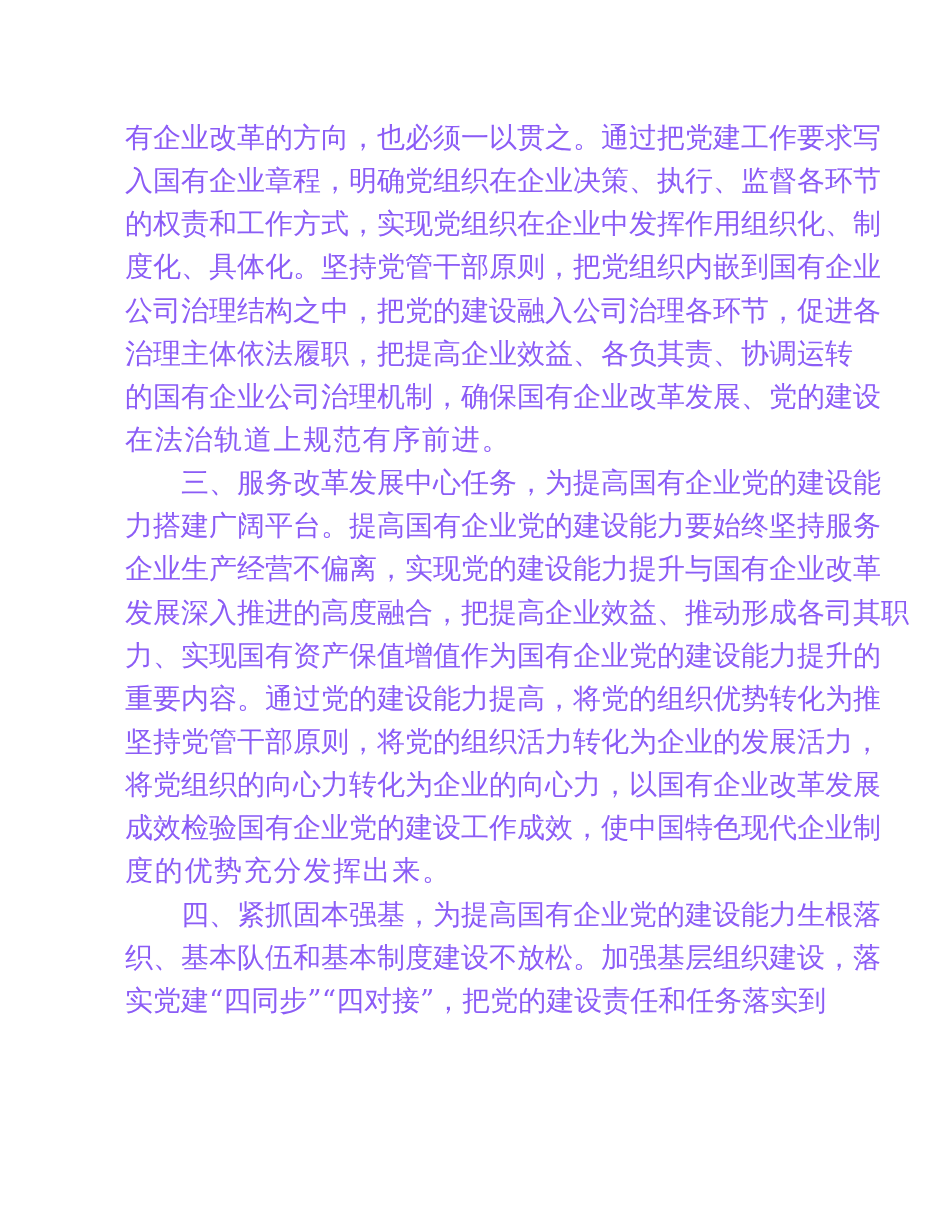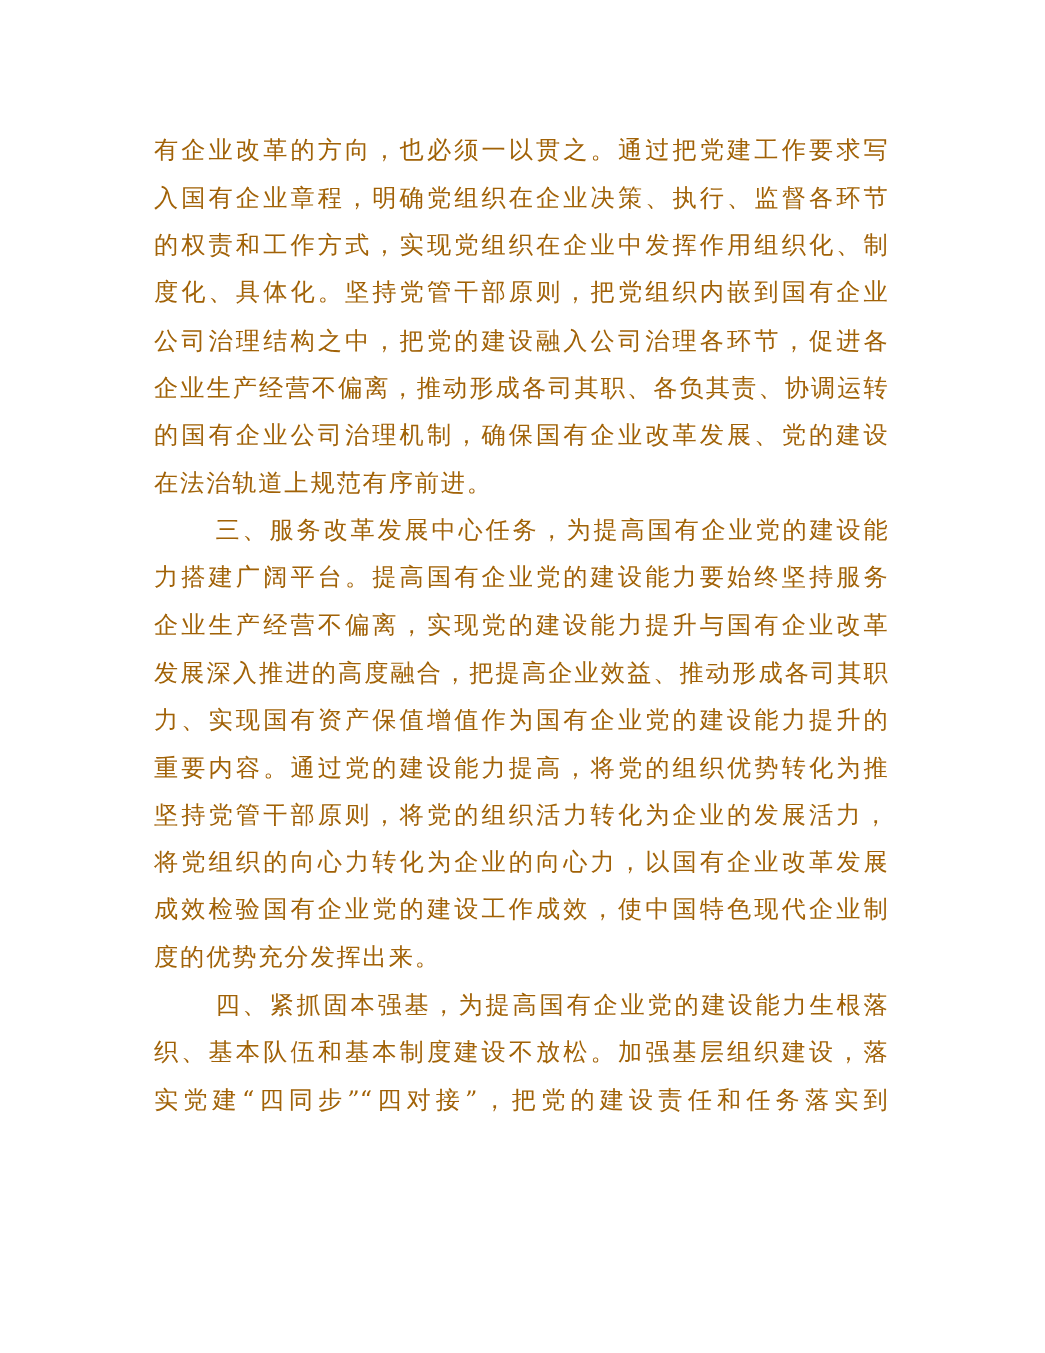--- a/index.html
+++ b/index.html
@@ -1,24 +1,24 @@
 <!DOCTYPE html>
 <html><head>
 <meta charset="utf-8">
 <style>
   html, body { margin: 0; padding: 0; background: #ffffff; }
   body { width: 950px; height: 1230px; position: relative; overflow: hidden; }
   .page {
     position: absolute;
-    left: 140px;
+    left: 125px;
     top: 116px;
     width: 667px;
     font-family: "DejaVu Serif", "Liberation Serif", serif;
-    font-size: 22px;
-    color: #a16207;
+    font-size: 28px;
+    color: #8b5cf6;
   }
   .line {
     height: 43.15px;
     line-height: 43.15px;
     white-space: nowrap;
     text-align: justify;
     text-align-last: justify;
     letter-spacing: 0px;
   }
   .line.last { text-align-last: left; letter-spacing: 1.7px; }
@@ -27,21 +27,21 @@
 </head>
 <body>
 
 <div class="page">
   <div>
     <div class="line">有企业改革的方向，也必须一以贯之。通过把党建工作要求写</div>
     <div class="line">入国有企业章程，明确党组织在企业决策、执行、监督各环节</div>
     <div class="line">的权责和工作方式，实现党组织在企业中发挥作用组织化、制</div>
     <div class="line">度化、具体化。坚持党管干部原则，把党组织内嵌到国有企业</div>
     <div class="line">公司治理结构之中，把党的建设融入公司治理各环节，促进各</div>
-    <div class="line">企业生产经营不偏离，推动形成各司其职、各负其责、协调运转</div>
+    <div class="line">治理主体依法履职，把提高企业效益、各负其责、协调运转</div>
     <div class="line">的国有企业公司治理机制，确保国有企业改革发展、党的建设</div>
     <div class="line last">在法治轨道上规范有序前进。</div>
   </div>
   <div>
     <div class="line indent">三、服务改革发展中心任务，为提高国有企业党的建设能</div>
     <div class="line">力搭建广阔平台。提高国有企业党的建设能力要始终坚持服务</div>
     <div class="line">企业生产经营不偏离，实现党的建设能力提升与国有企业改革</div>
     <div class="line">发展深入推进的高度融合，把提高企业效益、推动形成各司其职</div>
     <div class="line">力、实现国有资产保值增值作为国有企业党的建设能力提升的</div>
     <div class="line">重要内容。通过党的建设能力提高，将党的组织优势转化为推</div>

